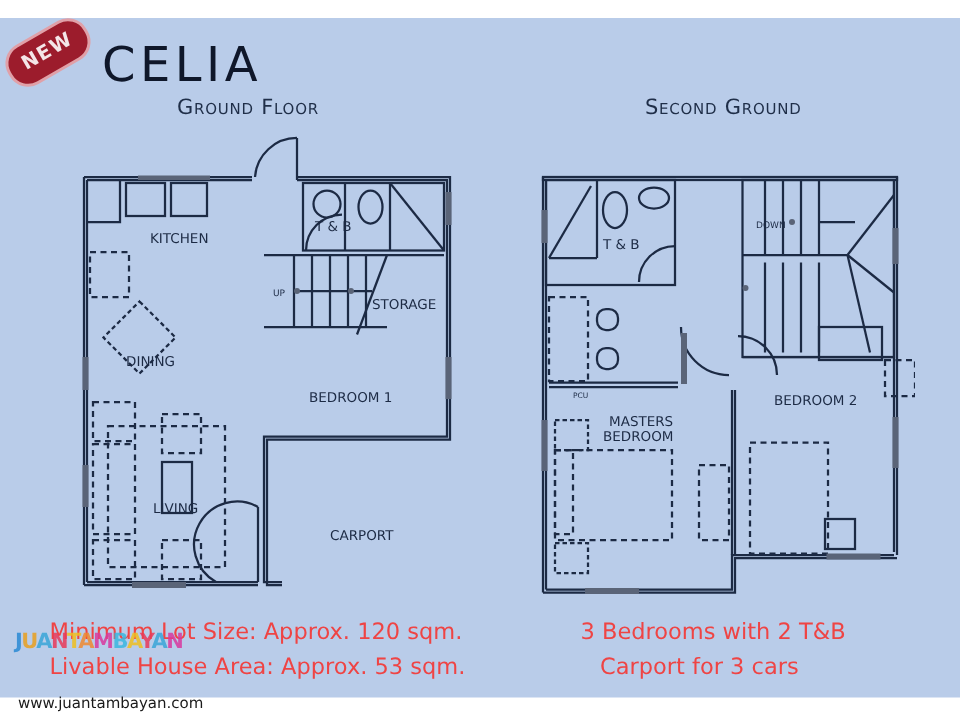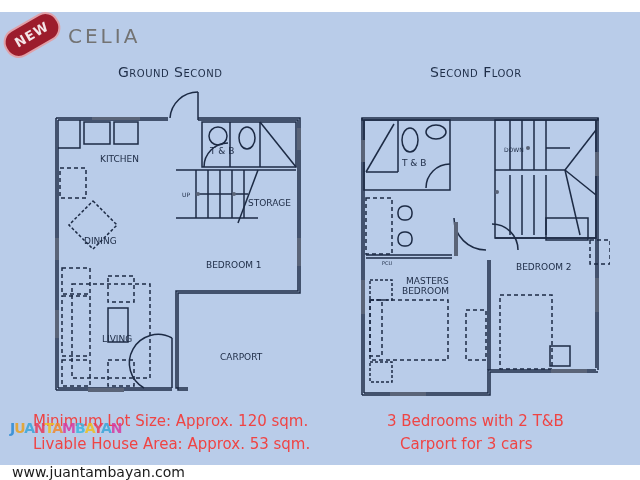--- a/index.html
+++ b/index.html
@@ -1,45 +1,45 @@
 <!DOCTYPE html>
 <html><head>
 <meta charset="utf-8">
 <style>
   html, body { margin:0; padding:0; }
   body { width:640px; height:480px; background:#ffffff; position:relative; overflow:hidden; font-family:"DejaVu Sans", sans-serif; }
   .sheet { position:absolute; left:0; top:12px; width:640px; height:453px; background:#b9cce9; }
   .badge { position:absolute; left:2px; top:20px; width:56px; height:26px; background:#9c1c2c; border:2px solid #e0a0a8; border-radius:14px; transform:rotate(-30deg); color:#f4e6e8; font-weight:bold; font-size:13px; text-align:center; line-height:26px; letter-spacing:1px; }
-  .model { position:absolute; left:68px; top:24px; font-size:20px; color:#737373; letter-spacing:3px; font-family:"DejaVu Sans", sans-serif; }
+  .model { position:absolute; left:68px; top:24px; font-size:32px; color:#0f172a; letter-spacing:3px; font-family:"DejaVu Sans", sans-serif; }
   .floor-title { position:absolute; font-size:14px; color:#1f2e48; font-variant:small-caps; letter-spacing:0.5px; }
   .gf-title { left:118px; top:64px; }
   .sf-title { left:430px; top:64px; }
   svg.plan { position:absolute; }
   .gf-plan { left:48px; top:88px; }
   .sf-plan { left:350px; top:100px; }
   .room-label { font-size:9px; fill:#1c2a44; font-family:"DejaVu Sans", sans-serif; }
   .spec { position:absolute; font-size:15px; color:#ef4444; font-family:"DejaVu Sans", sans-serif; }
   .spec1 { left:33px; top:412px; }
   .spec2 { left:33px; top:435px; }
   .spec3 { left:387px; top:412px; }
   .spec4 { left:400px; top:435px; }
   .wm-logo { position:absolute; left:10px; top:420px; font-size:14px; font-weight:bold; letter-spacing:-1px; }
   .wm-logo span { opacity:0.85; }
-  .wm-url { position:absolute; left:12px; top:464px; font-size:14px; color:#1a1a1a; }
+  .wm-url { position:absolute; left:12px; top:464px; font-size:10px; color:#1a1a1a; }
 </style>
 </head>
 <body>
 
 <div class="sheet"></div>
 
 <div class="badge">NEW</div>
 <div class="model">CELIA</div>
 
-<div class="floor-title gf-title">Ground Second</div>
-<div class="floor-title sf-title">Second Floor</div>
+<div class="floor-title gf-title">Ground Floor</div>
+<div class="floor-title sf-title">Second Ground</div>
 
 <svg class="plan gf-plan" width="262" height="312" viewBox="0 0 262 312">
   <g fill="none" stroke="#1c2a44" stroke-width="1.5">
 
     <polyline points="8,30 120,30"></polyline>
     <polyline points="10,32 120,32"></polyline>
     <polyline points="150,30 252,30 252,200"></polyline>
     <polyline points="150,32 250,32 250,200"></polyline>
     <line x1="8" y1="30" x2="8" y2="302"></line>
     <line x1="10" y1="32" x2="10" y2="300"></line>

